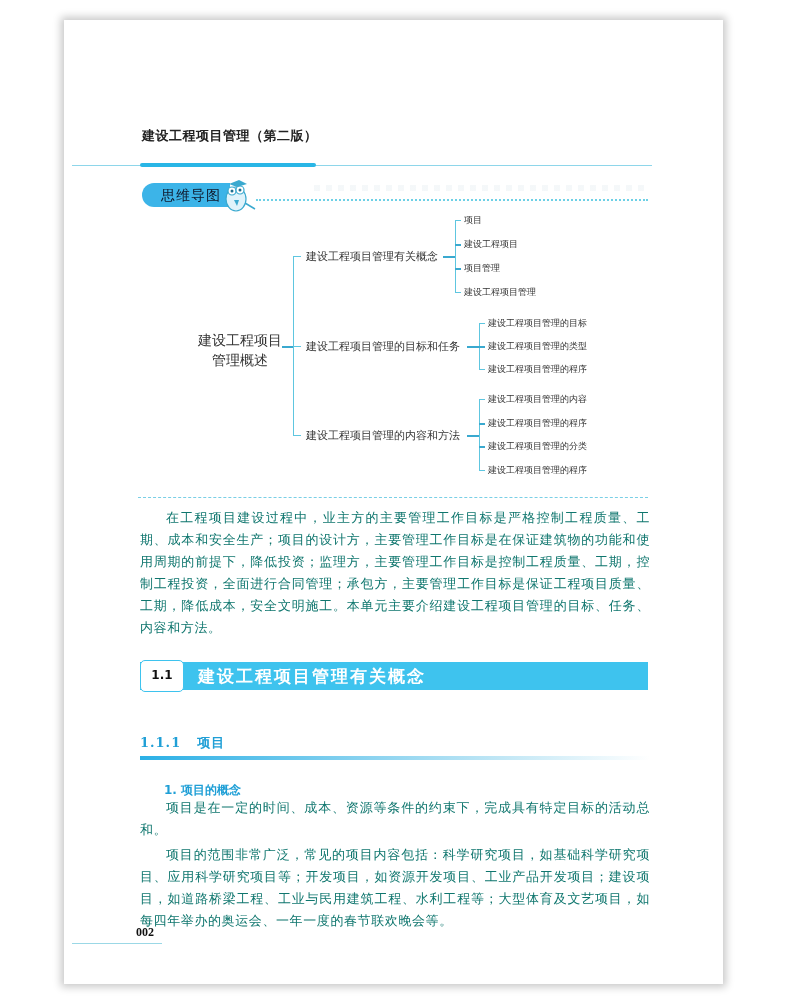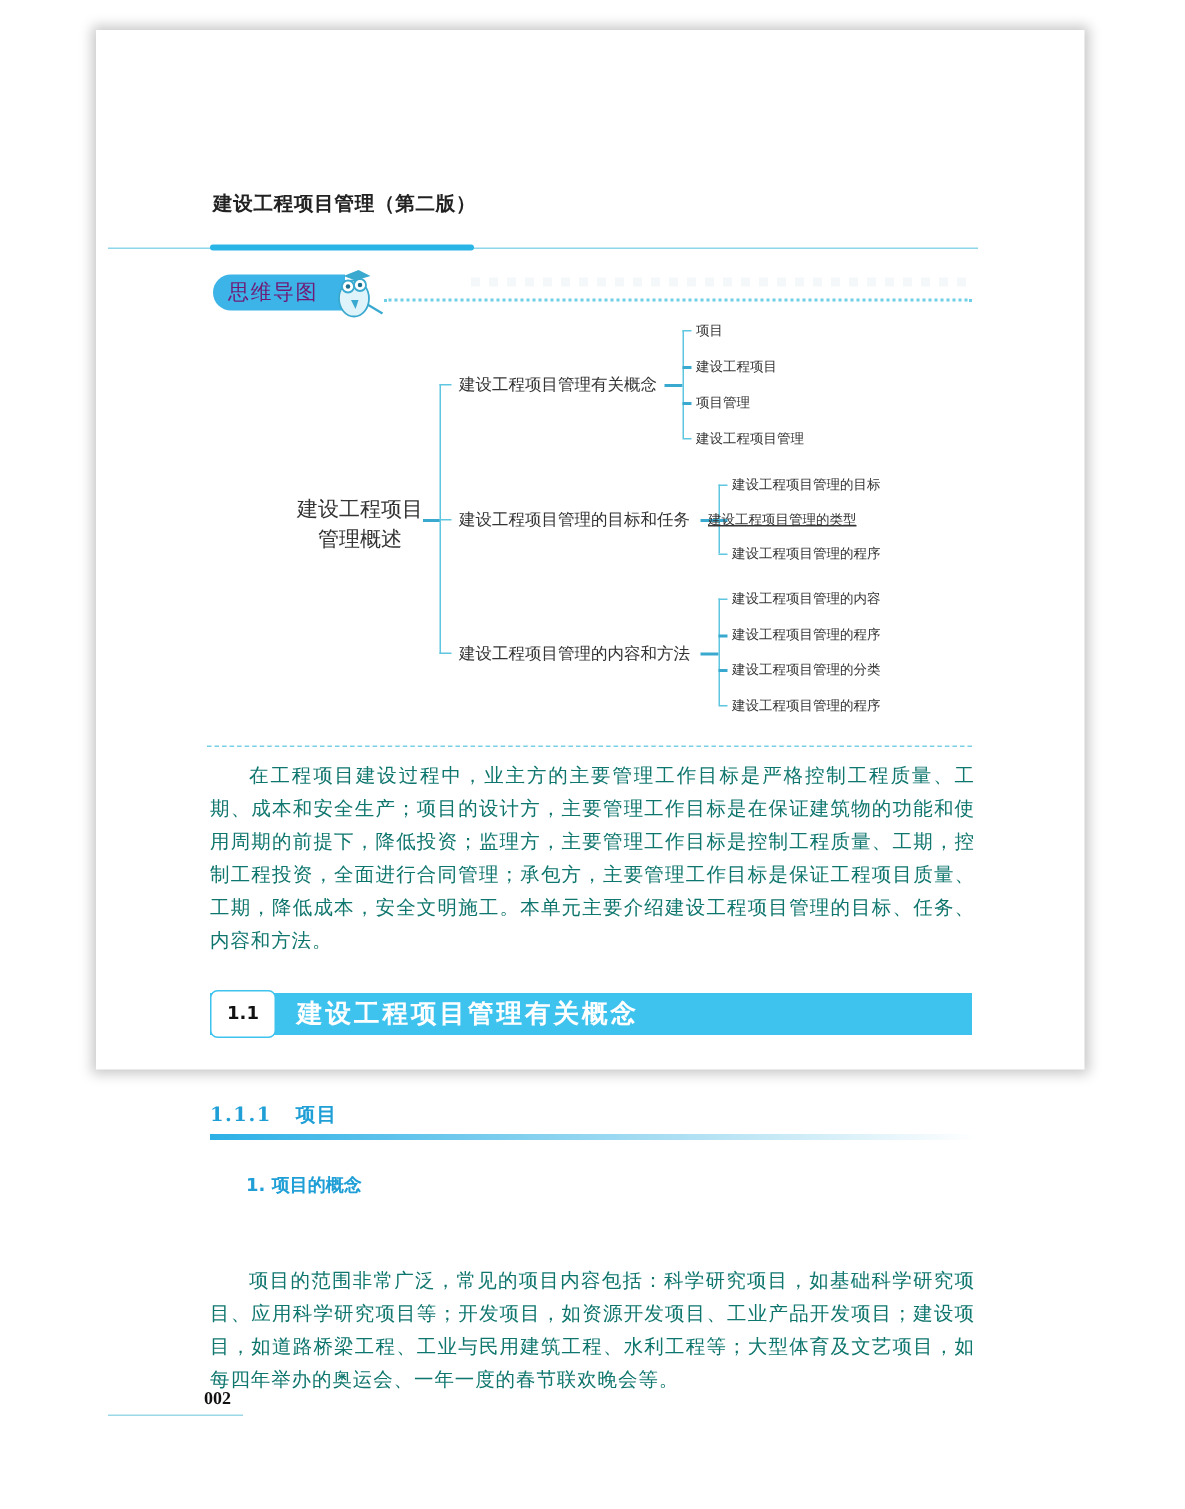--- a/index.html
+++ b/index.html
@@ -1,37 +1,37 @@
 <!DOCTYPE html>
 <html><head>
   <meta charset="utf-8">
   <style>
     html, body { margin: 0; padding: 0; }
     body {
       width: 790px; height: 1006px; background: #ffffff; position: relative; overflow: hidden;
       font-family: "DejaVu Serif", "Liberation Serif", serif; color: #222;
     }
     .page {
-      position: absolute; left: 64px; top: 20px; width: 659px; height: 693px;
+      position: absolute; left: 64px; top: 20px; width: 659px; height: 964px;
       background: #fff;
       box-shadow: 0 0 8px 3px rgba(0,0,0,0.22);
     }
     .abs { position: absolute; }
     
     .running-head {
       left: 78px; top: 107px; font-family: "DejaVu Sans", "Liberation Sans", sans-serif;
       font-size: 13px; font-weight: bold; color: #222; letter-spacing: 0.5px;
     }
     .head-line { left: 8px; top: 145px; width: 580px; height: 1px; background: #8ed6ea; }
     .head-bar { left: 76px; top: 143px; width: 176px; height: 4px; background: #29b6e6; border-radius: 2px; }
     
     .mm-badge {
       left: 78px; top: 163px; width: 88px; height: 24px; background: #3cb4e8;
-      border-radius: 12px 0 0 12px; color: #701a75; font-family: "DejaVu Sans", "Liberation Sans", sans-serif;
-      font-size: 14px; line-height: 24px; padding-left: 10px; box-sizing: border-box; letter-spacing: 1px;
+      border-radius: 12px 0 0 12px; color: #0f172a; font-family: "DejaVu Sans", "Liberation Sans", sans-serif;
+      font-size: 14px; line-height: 24px; padding-left: 10px; box-sizing: border-box; letter-spacing: 1px; text-align: center;
     }
     .mm-mascot { left: 155px; top: 155px; width: 40px; height: 40px; }
     .mm-dotline { left: 192px; top: 179px; width: 392px; border-top: 2px dotted #6dd0e6; }
     .mm-faint { left: 250px; top: 165px; width: 330px; height: 6px; background: repeating-linear-gradient(90deg, #f2f6f8 0 6px, #fff 6px 12px); opacity: .8; }
     
     .mm-root {
       left: 126px; top: 310px; width: 100px; text-align: center; font-size: 14px; line-height: 20px; color: #333;
     }
     .mm-l1 { font-size: 11px; color: #333; white-space: nowrap; }
     .mm-l2 { font-size: 9px; color: #333; white-space: nowrap; }
@@ -117,21 +117,21 @@
   <div class="abs mm-l2" style="left:400px; top:242px;">项目管理</div>
   <div class="abs mm-l2" style="left:400px; top:266px;">建设工程项目管理</div>
 
   <div class="abs mm-l1" style="left:242px; top:319px;">建设工程项目管理的目标和任务</div>
   <div class="hbold" style="left:403px; top:326px; width:12px;"></div>
   <div class="vline" style="left:415px; top:303px; height:46px;"></div>
   <div class="hline" style="left:415px; top:303px; width:6px;"></div>
   <div class="hbold" style="left:415px; top:326px; width:6px;"></div>
   <div class="hline" style="left:415px; top:349px; width:6px;"></div>
   <div class="abs mm-l2" style="left:424px; top:297px;">建设工程项目管理的目标</div>
-  <div class="abs mm-l2" style="left:408px; top:320px;text-decoration:underline;">建设工程项目管理的类型</div>
+  <div class="abs mm-l2" style="left:424px; top:320px;">建设工程项目管理的类型</div>
   <div class="abs mm-l2" style="left:424px; top:343px;">建设工程项目管理的程序</div>
 
   <div class="abs mm-l1" style="left:242px; top:408px;">建设工程项目管理的内容和方法</div>
   <div class="hbold" style="left:403px; top:415px; width:12px;"></div>
   <div class="vline" style="left:415px; top:379px; height:71px;"></div>
   <div class="hline" style="left:415px; top:379px; width:6px;"></div>
   <div class="hbold" style="left:415px; top:403px; width:6px;"></div>
   <div class="hbold" style="left:415px; top:426px; width:6px;"></div>
   <div class="hline" style="left:415px; top:450px; width:6px;"></div>
   <div class="abs mm-l2" style="left:424px; top:373px;">建设工程项目管理的内容</div>
@@ -146,17 +146,18 @@
   <div class="abs sec-bar"></div>
   <div class="abs sec-num-box">1.1</div>
   <div class="abs sec-title">建设工程项目管理有关概念</div>
 
   <div class="abs subsec-title">
     <span class="num">1.1.1</span><span>项目</span>
   </div>
   <div class="abs subsec-grad"></div>
 
   <div class="abs point-title">1. 项目的概念</div>
+  <div class="abs para indent" style="top:777px;">项目是在一定的时间、成本、资源等条件的约束下，完成具有特定目标的活动总和。</div>
   <div class="abs para indent" style="top:824px;">项目的范围非常广泛，常见的项目内容包括：科学研究项目，如基础科学研究项目、应用科学研究项目等；开发项目，如资源开发项目、工业产品开发项目；建设项目，如道路桥梁工程、工业与民用建筑工程、水利工程等；大型体育及文艺项目，如每四年举办的奥运会、一年一度的春节联欢晚会等。</div>
 
   <div class="abs page-num">002</div>
   <div class="abs page-num-line"></div>
 </div>
 
 </body></html>

